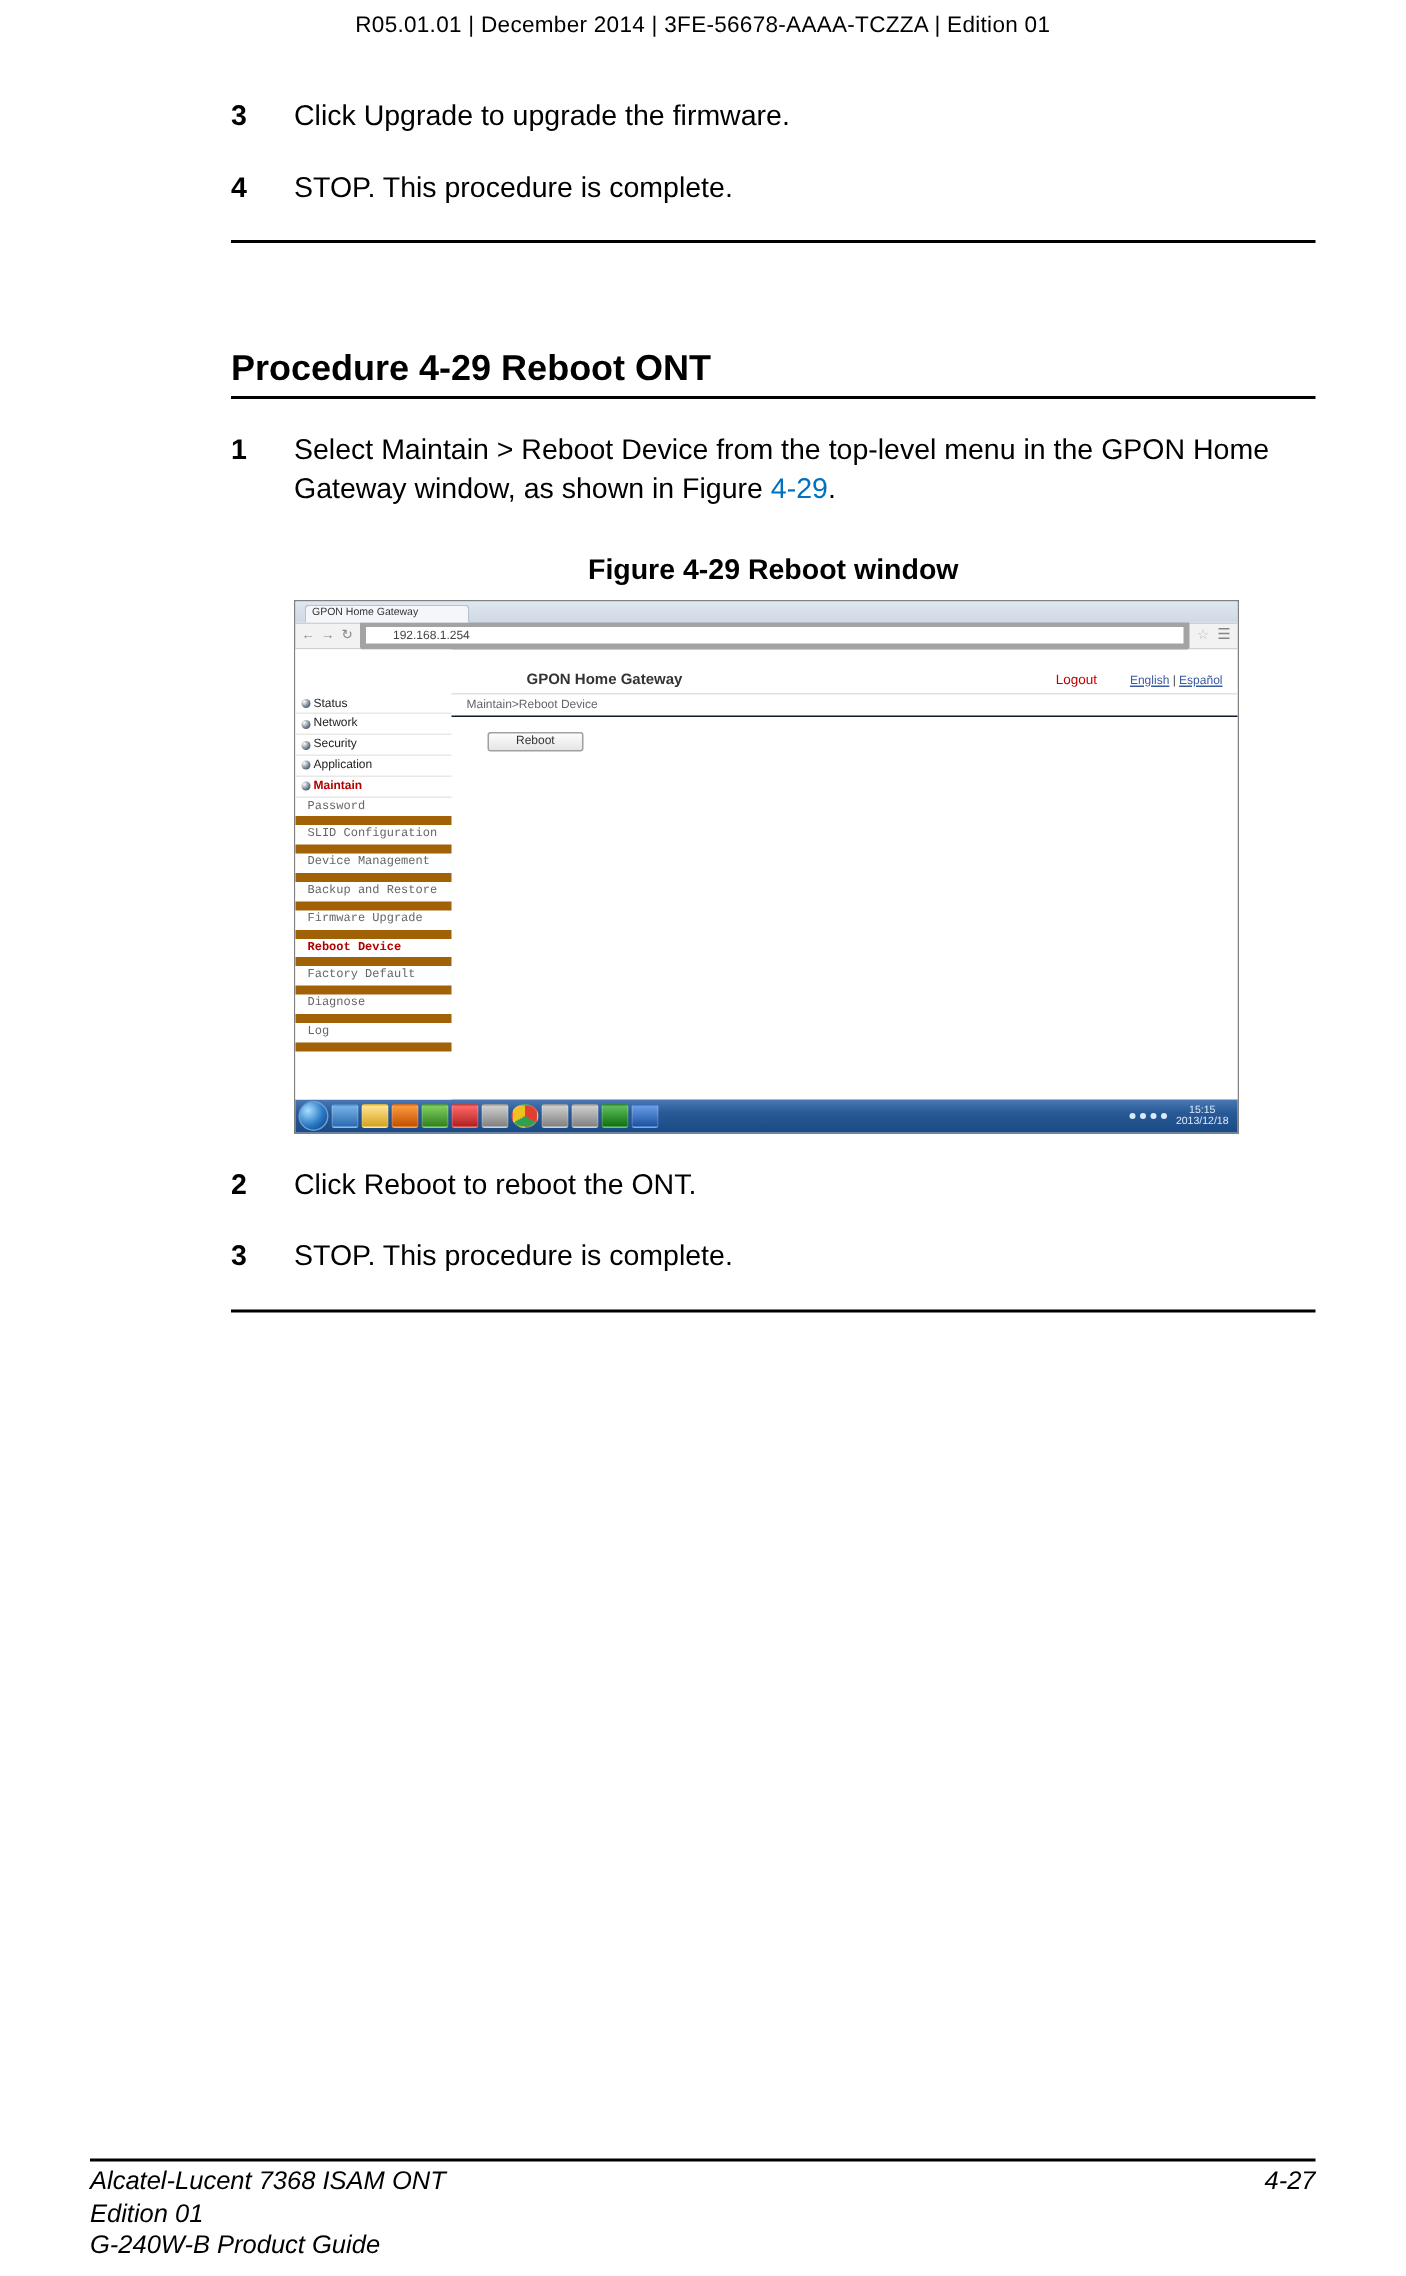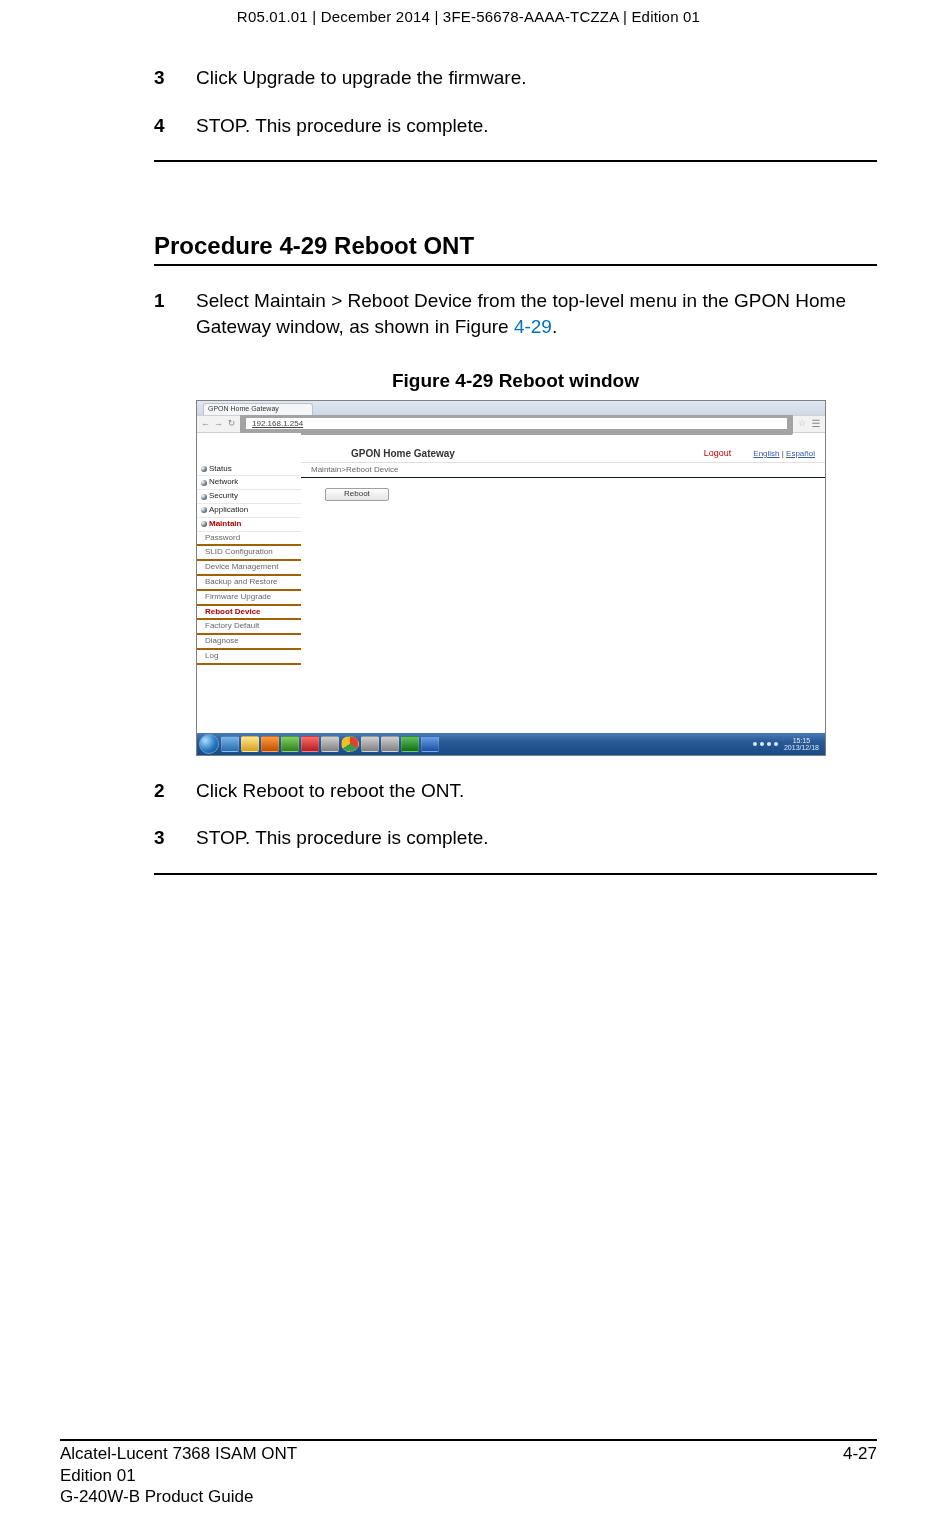--- a/index.html
+++ b/index.html
@@ -124,28 +124,27 @@
     width: 9px; height: 9px;
     display: inline-block;
     color: #888;
     font-size: 9px;
     line-height: 9px;
     text-align: center;
   }
   .addr-bar {
     flex: 1;
     height: 11px;
-    border: 6px solid #a3a3a3;
+    border: 4px solid #a3a3a3;
     border-radius: 2px;
     background: #fff;
-    padding: 0 6px;
+    padding: 0 18px;
     font-size: 8px;
     line-height: 11px;
     color: #444;
-    text-decoration: underline;
   }
   .star { width: 10px; text-align: center; color: #bbb; font-size: 9px; }
   .menu-bars { width: 10px; color: #888; font-size: 10px; text-align: center; }
 
   .app-body {
     display: flex;
     height: 300px;
     background: #fff;
   }
   .sidebar {
@@ -167,21 +166,22 @@
   .sb-bullet {
     display: inline-block;
     width: 6px; height: 6px;
     border-radius: 50%;
     background: radial-gradient(circle at 30% 30%, #fff, #6a7a8a 60%, #2a3a4a);
   }
   .sb-sub {
     padding: 2px 4px 2px 8px;
     font-size: 8px;
     color: #666;
-    border-bottom: 2px solid #a16207;
+    border-bottom: 6px solid #a16207;
+    font-family: Liberation Mono, monospace;
   }
   .sb-sub.active { color: #b00000; font-weight: bold; }
 
   .main-area {
     flex: 1;
     position: relative;
   }
   .hdr-bar {
     height: 30px;
     border-bottom: 1px solid #e0e0e0;
@@ -275,20 +275,21 @@
     left: 0; right: 0;
     bottom: 76px;
     border-top: 2px solid #000;
   }
   .footer {
     position: absolute;
     left: 0; right: 0;
     bottom: 10px;
     display: flex;
     justify-content: space-between;
+    font-style: italic;
     font-size: 17px;
     line-height: 1.25;
   }
   .footer .left { }
   .footer .right { }
 </style>
 </head>
 <body>
 
 <div class="page">

